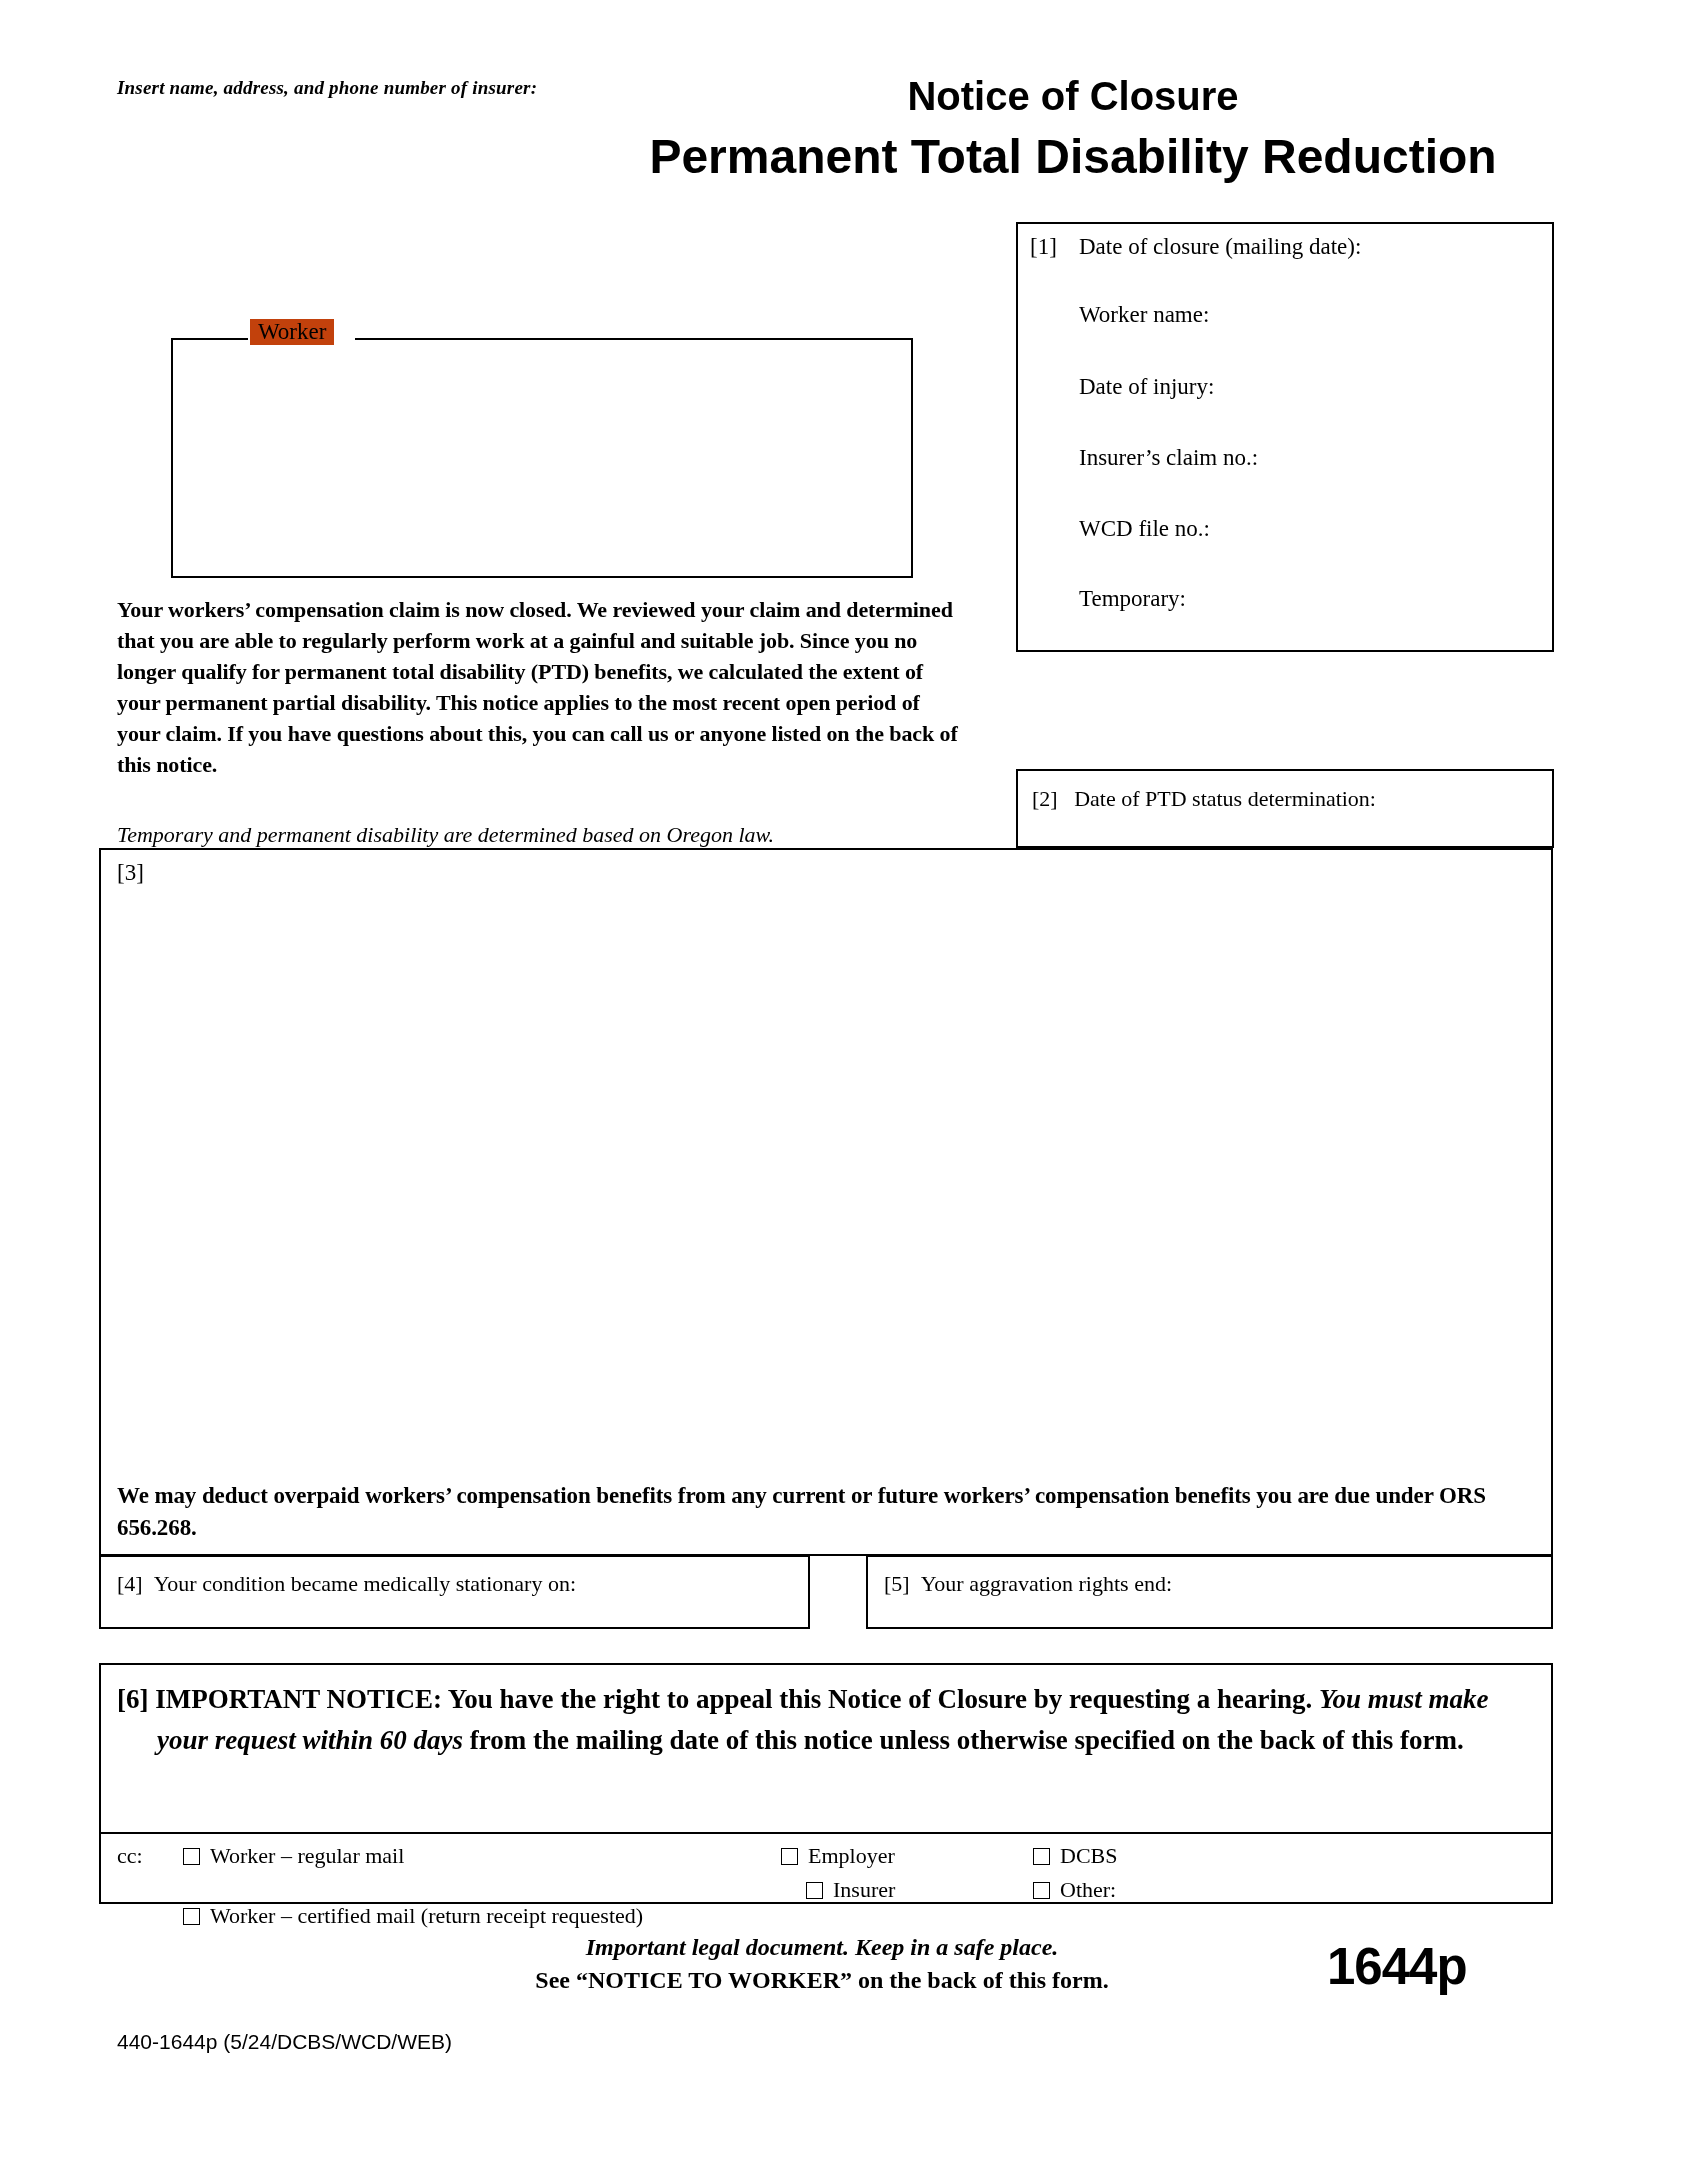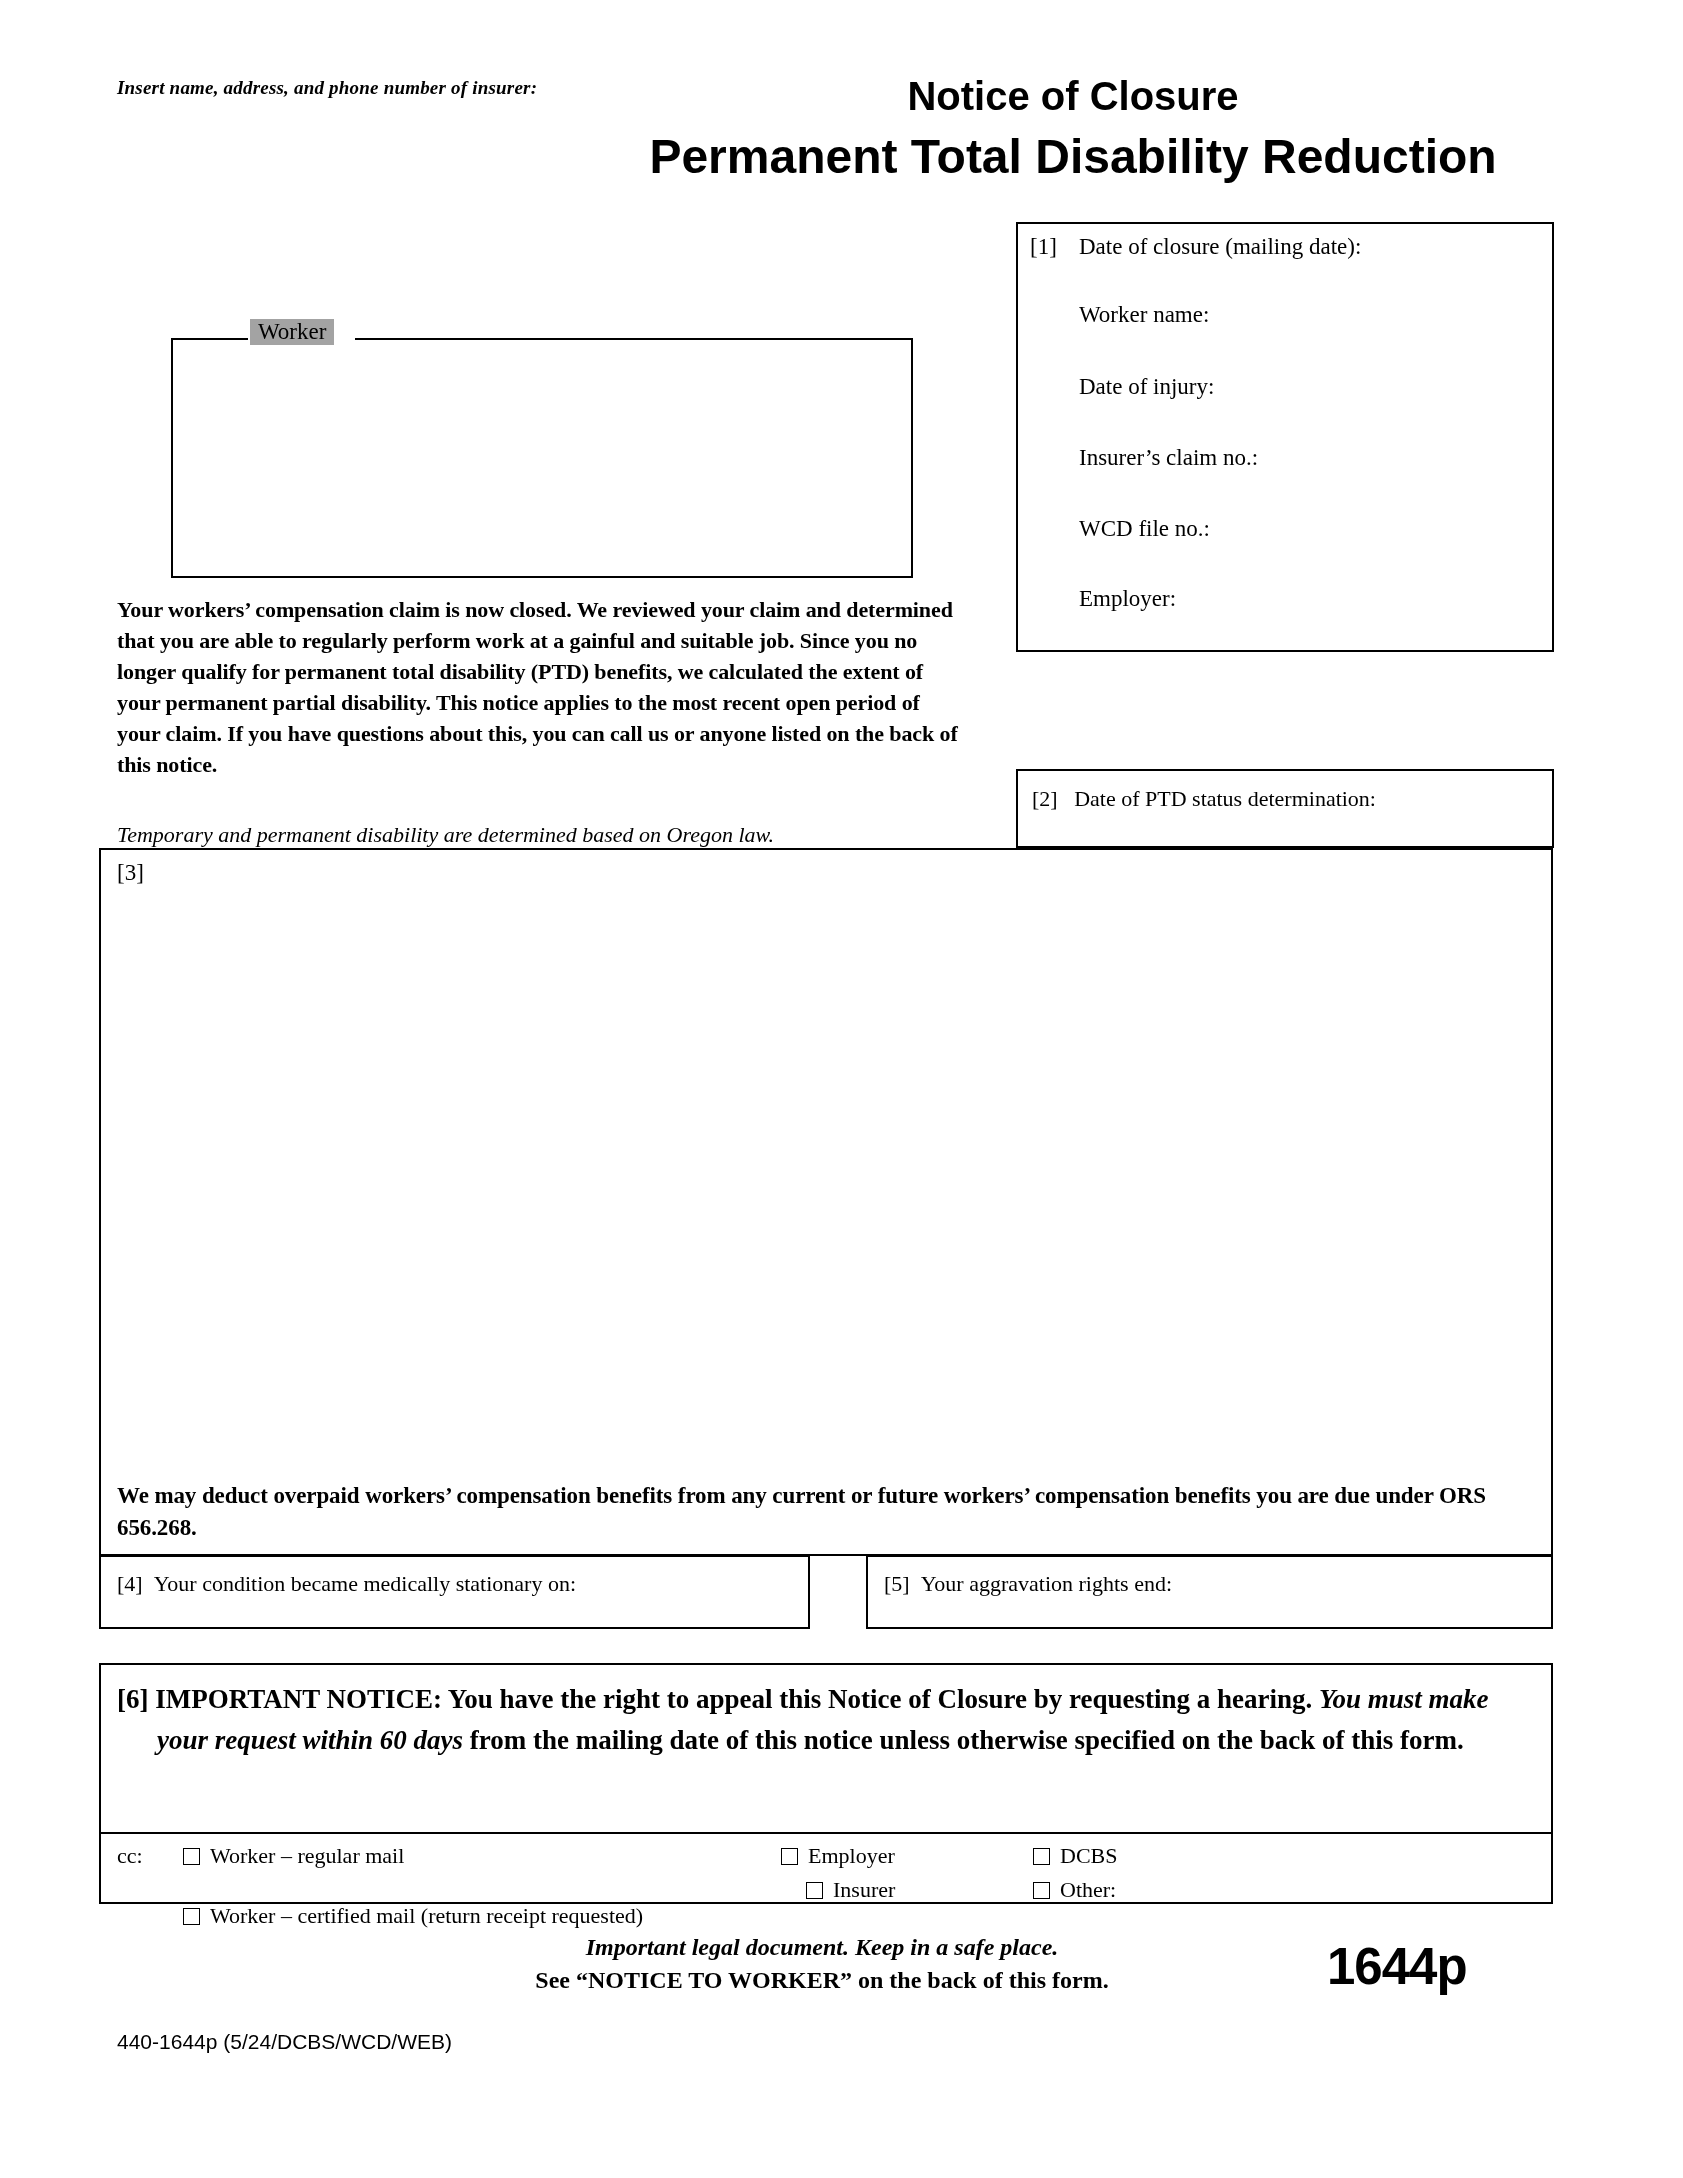--- a/index.html
+++ b/index.html
@@ -50,21 +50,21 @@
     line-height: 55px;
     margin-top: 8px;
   }
 
   
   .worker-label {
     position: absolute;
     left: 250px;
     top: 319px;
     font-size: 23px;
-    background: #a3a3a3;
+    background: #c2410c;
     padding: 0 8px;
     z-index: 3;
   }
   .worker-box {
     position: absolute;
     left: 171px;
     top: 338px;
     width: 742px;
     height: 240px;
     border: 2px solid #000;
@@ -298,21 +298,21 @@
   <div class="worker-box-mask"></div>
   <div class="worker-label">Worker</div>
 
   <div class="claim-box"></div>
   <div class="claim-num">[1]</div>
   <div class="claim-row" style="left:1079px; top:234px;">Date of closure (mailing date):</div>
   <div class="claim-row" style="left:1079px; top:302px;">Worker name:</div>
   <div class="claim-row" style="left:1079px; top:374px;">Date of injury:</div>
   <div class="claim-row" style="left:1079px; top:445px;">Insurer’s claim no.:</div>
   <div class="claim-row" style="left:1079px; top:516px;">WCD file no.:</div>
-  <div class="claim-row" style="left:1079px; top:586px;">Employer:</div>
+  <div class="claim-row" style="left:1079px; top:586px;">Temporary:</div>
 
   <div class="lead-para">Your workers’ compensation claim is now closed. We reviewed your claim and determined that you are able to regularly perform work at a gainful and suitable job. Since you no longer qualify for permanent total disability (PTD) benefits, we calculated the extent of your permanent partial disability. This notice applies to the most recent open period of your claim. If you have questions about this, you can call us or anyone listed on the back of this notice.</div>
   <div class="italic-note">Temporary and permanent disability are determined based on Oregon law.</div>
 
   <div class="box2">
     <span class="field-lbl" style="left:14px; top:15px;">
       <span>[2]</span>
       &nbsp;&nbsp;<span>Date of PTD status determination:</span>
     </span>
   </div>

